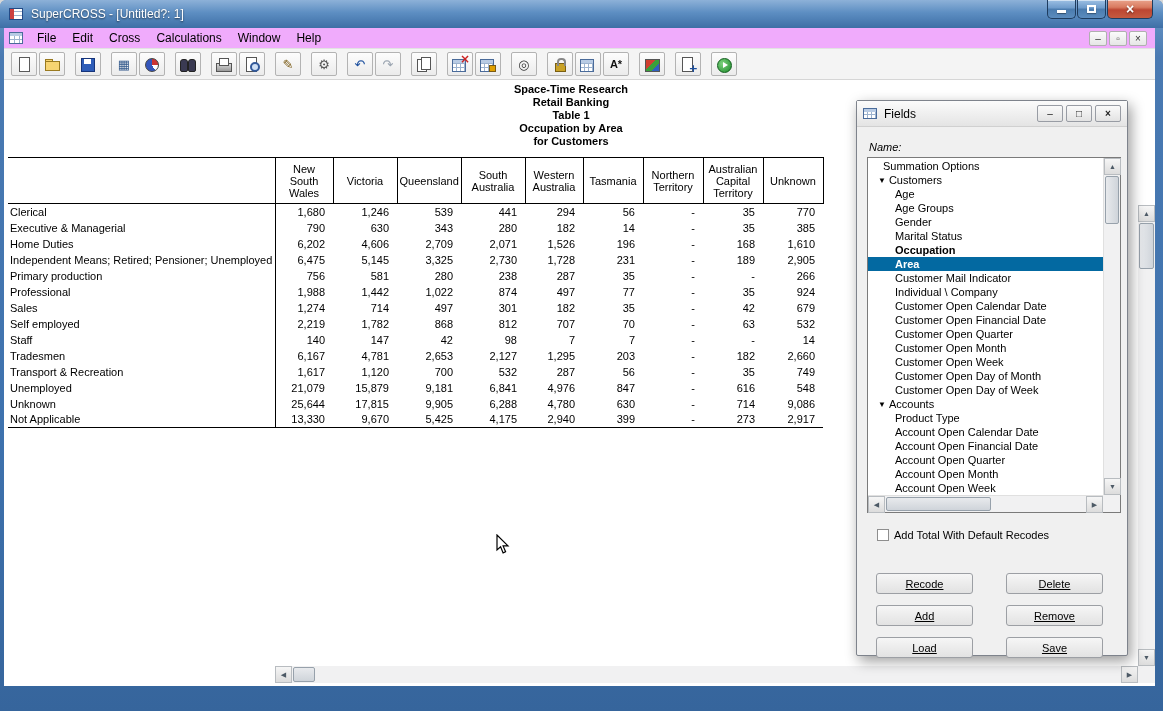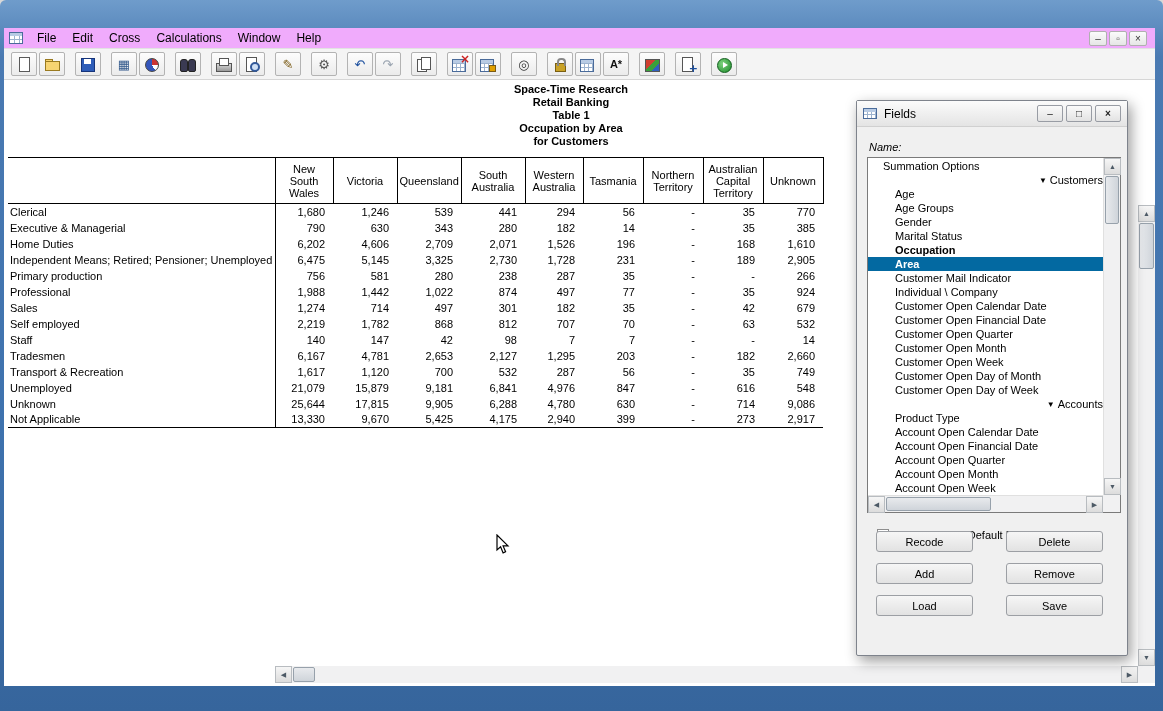--- a/index.html
+++ b/index.html
@@ -119,46 +119,61 @@
   .dlg-controls{margin-left:auto;display:flex;gap:3px;}
   .dbtn{width:26px;height:17px;border:1px solid #989ca4;border-radius:2px;text-align:center;
     background:linear-gradient(#fafafa,#e3e3e3);font-size:10px;line-height:15px;color:#222;}
   .d-minimize::before{content:"–";}
   .d-maximize::before{content:"□";}
   .d-close::before{content:"×";font-weight:bold;}
   .name-label{position:absolute;left:12px;top:40px;font-style:italic;}
   .fieldlist{position:absolute;left:10px;top:56px;width:254px;height:356px;background:#fff;border:1px solid #7a7a7a;}
   .list-items{position:absolute;left:0;top:1px;right:17px;bottom:17px;overflow:hidden;}
   .fitem{height:14px;line-height:14px;white-space:nowrap;cursor:default;}
-  .ind0{padding-left:3px;text-align:right;}
+  .ind0{padding-left:10px;}
   .ind1{padding-left:15px;}
   .ind2{padding-left:27px;}
   .fitem.bold{font-weight:bold;}
   .fitem.selected{background:#0369a1;color:#fff;}
   .tree-arrow{font-size:8px;margin-right:3px;vertical-align:1px;}
   .list-vscroll{position:absolute;right:0;top:0;width:17px;bottom:17px;background:#f1f1f2;border-left:1px solid #e0e0e0;}
   .list-vscroll .down{position:absolute;left:0;bottom:0;}
   .list-vthumb{position:absolute;left:1px;top:18px;width:14px;height:48px;border:1px solid #97a1ab;border-radius:2px;background:linear-gradient(90deg,#e8eaed,#cfd4da);}
   .list-hscroll{position:absolute;left:0;bottom:0;right:17px;height:17px;background:#f1f1f2;border-top:1px solid #e0e0e0;}
   .list-hscroll .right{position:absolute;right:0;top:0;}
   .list-hthumb{position:absolute;left:18px;top:1px;width:105px;height:14px;border:1px solid #97a1ab;border-radius:2px;background:linear-gradient(180deg,#e8eaed,#cfd4da);}
   .list-corner{position:absolute;right:0;bottom:0;width:17px;height:17px;background:#f1f1f2;}
   .chk-row{position:absolute;left:20px;top:428px;display:flex;align-items:center;gap:5px;}
   .chk{width:12px;height:12px;background:#fff;border:1px solid #8e8e8e;flex:none;}
-  .btn-grid{position:absolute;left:19px;top:430px;display:grid;grid-template-columns:97px 97px;column-gap:33px;row-gap:11px;}
+  .btn-grid{position:absolute;left:19px;top:472px;display:grid;grid-template-columns:97px 97px;column-gap:33px;row-gap:11px;text-decoration:underline;}
   .dlg-btn{height:21px;font:11px "Liberation Sans",sans-serif;background:linear-gradient(#f6f6f6,#e2e2e2);
     border:1px solid #9c9fa4;border-radius:3px;padding:0;color:#000;}
   
   .cursor{position:absolute;left:496px;top:534px;z-index:30;}
 </style>
 </head>
 <body>
 
 <div id="window">
 
+  <div class="titlebar">
+    <span class="app-icon"></span>
+    <span class="title-text">SuperCROSS - [Untitled?: 1]</span>
+    <div class="win-controls" id="win-controls">
+        <div class="wbtn w-minimize">
+          <span class="g-minimize"></span>
+        </div>
+        <div class="wbtn w-maximize">
+          <span class="g-maximize"></span>
+        </div>
+        <div class="wbtn w-close">
+          <span class="g-close"></span>
+        </div>
+      </div>
+  </div>
 
   <div class="client">
 
     <div class="menubar">
       <span class="mdi-icon"></span>
       <span id="menu-items"><span class="menu-item">File</span><span class="menu-item">Edit</span><span class="menu-item">Cross</span><span class="menu-item">Calculations</span><span class="menu-item">Window</span><span class="menu-item">Help</span></span>
       <div class="mdi-controls" id="mdi-controls">
           <span class="mdi-btn m-minimize"></span>
           <span class="mdi-btn m-restore"></span>
           <span class="mdi-btn m-close"></span>

